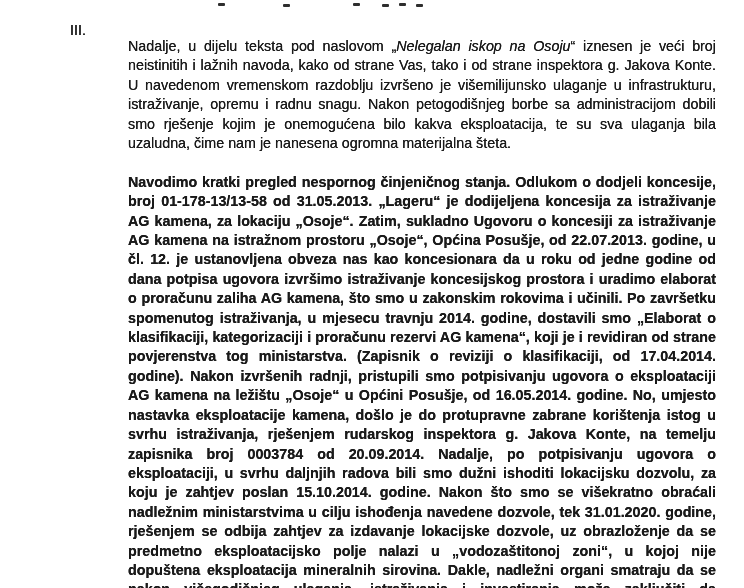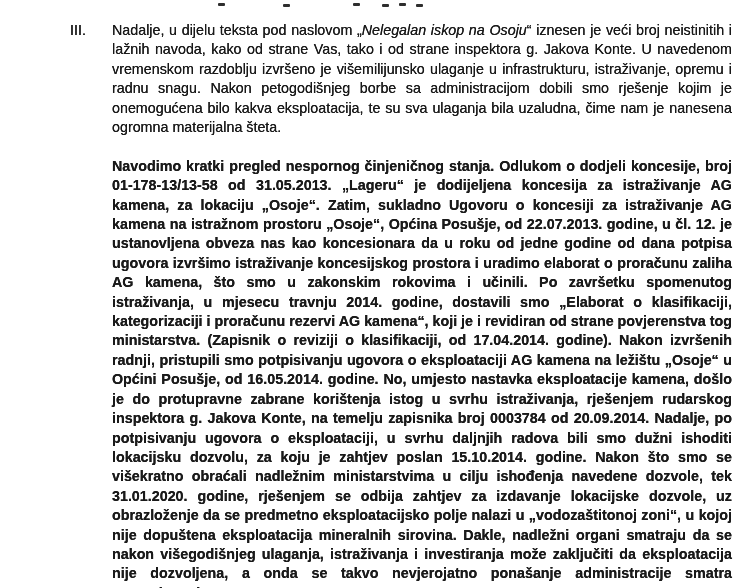--- a/index.html
+++ b/index.html
@@ -47,21 +47,21 @@
     position: absolute;
     left: 112px;
     top: 21px;
     width: 620px;
     font-size: 14.3px;
     line-height: 19.4px;
     text-align: justify;
     color: #1a1a1a;
   }
   .text-column p {
-    margin: 0;
+    margin: 16px;
     padding: 0;
   }
   .text-column p.para-2 {
     margin-top: 19.4px; 
     font-weight: bold;
   }
   .quoted-title {
     font-style: italic;
   }
 </style>

